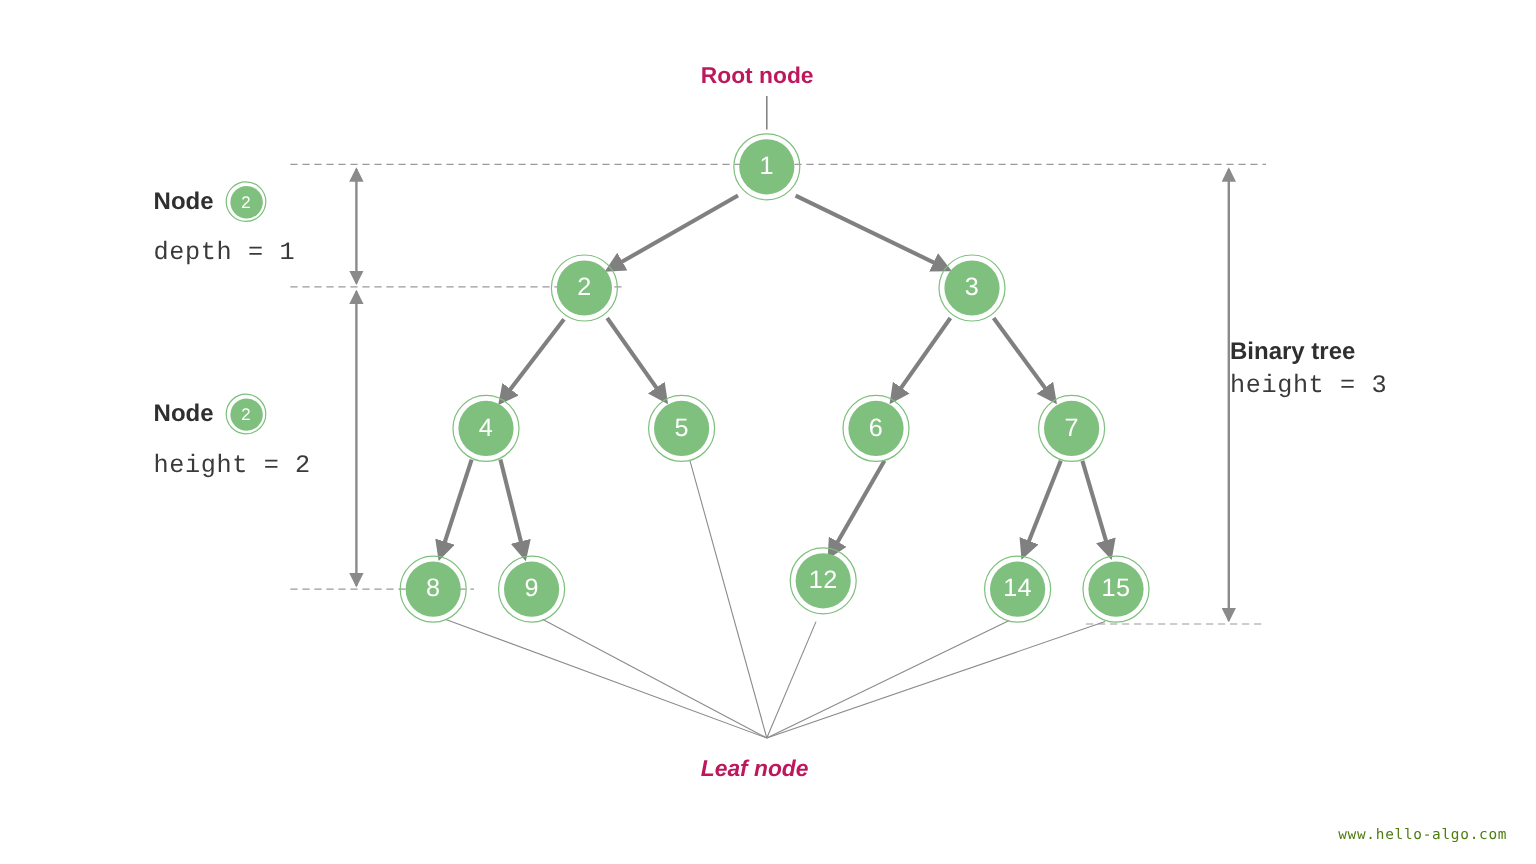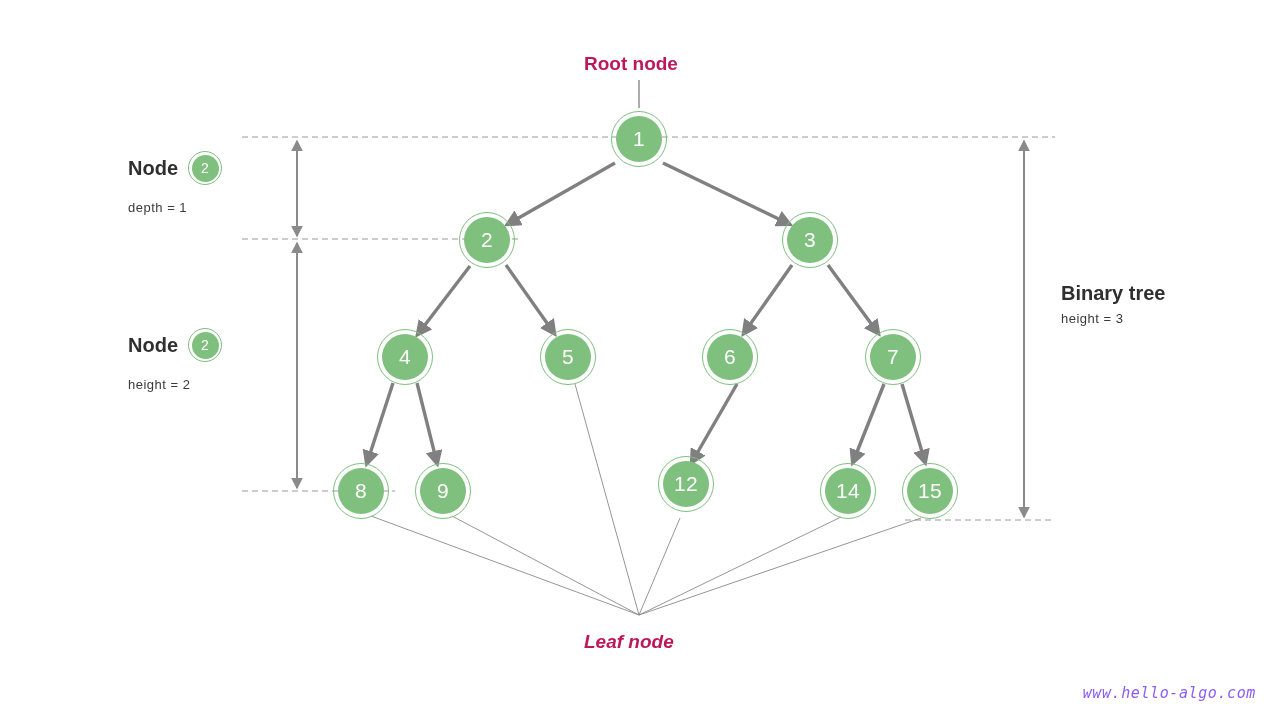--- a/index.html
+++ b/index.html
@@ -86,22 +86,22 @@
     border-radius: 50%;
     background: #7fc07f;
     color: #ffffff;
     font-size: 14px;
     display: flex;
     align-items: center;
     justify-content: center;
     font-family: "Liberation Sans", sans-serif;
   }
   .mono {
-    font-family: Liberation Sans, sans-serif;
-    font-size: 13px;
+    font-family: Liberation Mono, monospace;
+    font-size: 21px;
     color: #3a3a3a;
     letter-spacing: 0.5px;
     margin-top: 14px;
   }
 
   
   .right-title {
     font-size: 20px;
     font-weight: bold;
     color: #2f2f2f;
@@ -116,24 +116,23 @@
     color: #be185d;
     white-space: nowrap;
     font-family: "Liberation Sans", sans-serif;
   }
 
   .watermark {
     position: absolute;
     right: 24px;
     bottom: 18px;
     font-family: "DejaVu Sans Mono", monospace;
-    font-size: 15px;
-    color: #8b5cf6;
+    font-size: 12px;
+    color: #4d7c0f;
     letter-spacing: 0.6px;
-    font-style: italic;
   }
 </style>
 </head>
 <body>
 
 <div id="stage">
 
   <svg id="svg-layer" viewBox="0 0 1280 720">
     <defs>
       <marker id="arrow-edge" markerWidth="5" markerHeight="5" refX="3.6" refY="2.5" orient="auto" markerUnits="strokeWidth">
@@ -245,20 +244,20 @@
   <div class="annot" style="left:128px; top:327px;">
     <div class="annot-row">
       <span class="annot-title">Node</span>
       <span class="badge">
         <span class="bdisc">2</span>
       </span>
     </div>
     <div class="mono">height = 2</div>
   </div>
 
-  <div class="annot" style="left:1061px; top:282px;">
+  <div class="annot" style="left:1025px; top:282px;">
     <div class="right-title">Binary tree</div>
     <div class="mono" style="margin-top:6px;">height = 3</div>
   </div>
 
   <div class="watermark">www.hello-algo.com</div>
 
 </div>
 
 </body></html>

